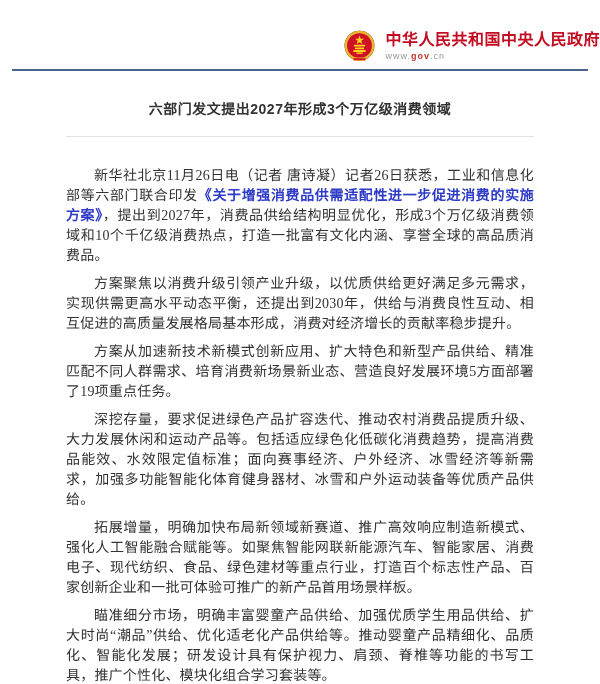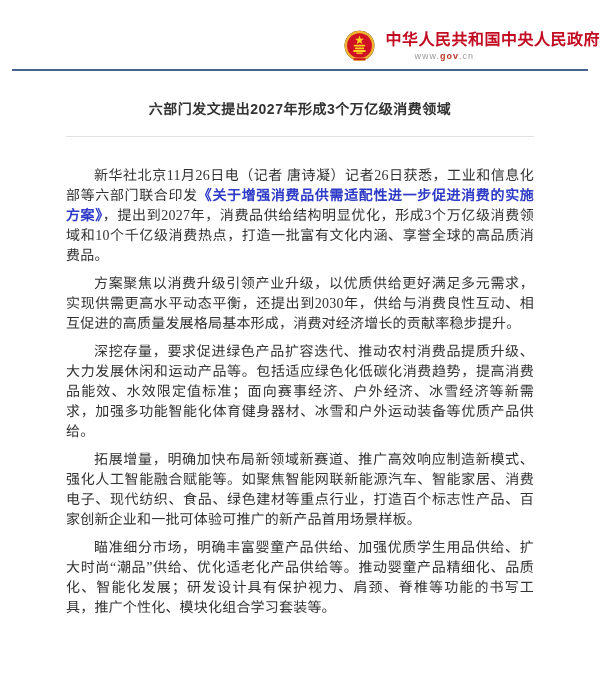--- a/index.html
+++ b/index.html
@@ -29,21 +29,20 @@
     color: #c30d23;
     letter-spacing: 0.5px;
   }
   .site-url {
     font-family: "Liberation Sans", "DejaVu Sans", sans-serif;
     font-size: 9px;
     line-height: 11px;
     margin-top: 2px;
     color: #9a9a9a;
     letter-spacing: 1px;
-    margin-left: 29px;
   }
   .site-url .url-mid { color: #c0392b; font-weight: bold; }
   .header-rule {
     height: 2px;
     background: #49648c;
     margin: 5px 12px 0 12px;
   }
   
   .article { padding: 0 66px; }
   .article-title {
@@ -115,19 +114,20 @@
 
   <main class="article">
     <h1 class="article-title">六部门发文提出2027年形成3个万亿级消费领域</h1>
 
 
     <hr class="meta-rule">
 
     <div class="article-body">
       <p><span>新华社北京11月26日电（记者 唐诗凝）记者26日获悉，工业和信息化部等六部门联合印发</span><a class="policy-link">《关于增强消费品供需适配性进一步促进消费的实施方案》</a><span>，提出到2027年，消费品供给结构明显优化，形成3个万亿级消费领域和10个千亿级消费热点，打造一批富有文化内涵、享誉全球的高品质消费品。</span></p>
       <p>方案聚焦以消费升级引领产业升级，以优质供给更好满足多元需求，实现供需更高水平动态平衡，还提出到2030年，供给与消费良性互动、相互促进的高质量发展格局基本形成，消费对经济增长的贡献率稳步提升。</p>
+      <p>方案从加速新技术新模式创新应用、扩大特色和新型产品供给、精准匹配不同人群需求、培育消费新场景新业态、营造良好发展环境5方面部署了19项重点任务。</p>
       <p>深挖存量，要求促进绿色产品扩容迭代、推动农村消费品提质升级、大力发展休闲和运动产品等。包括适应绿色化低碳化消费趋势，提高消费品能效、水效限定值标准；面向赛事经济、户外经济、冰雪经济等新需求，加强多功能智能化体育健身器材、冰雪和户外运动装备等优质产品供给。</p>
       <p>拓展增量，明确加快布局新领域新赛道、推广高效响应制造新模式、强化人工智能融合赋能等。如聚焦智能网联新能源汽车、智能家居、消费电子、现代纺织、食品、绿色建材等重点行业，打造百个标志性产品、百家创新企业和一批可体验可推广的新产品首用场景样板。</p>
       <p>瞄准细分市场，明确丰富婴童产品供给、加强优质学生用品供给、扩大时尚“潮品”供给、优化适老化产品供给等。推动婴童产品精细化、品质化、智能化发展；研发设计具有保护视力、肩颈、脊椎等功能的书写工具，推广个性化、模块化组合学习套装等。</p>
     </div>
   </main>
 
 </div>
 
 </body></html>

